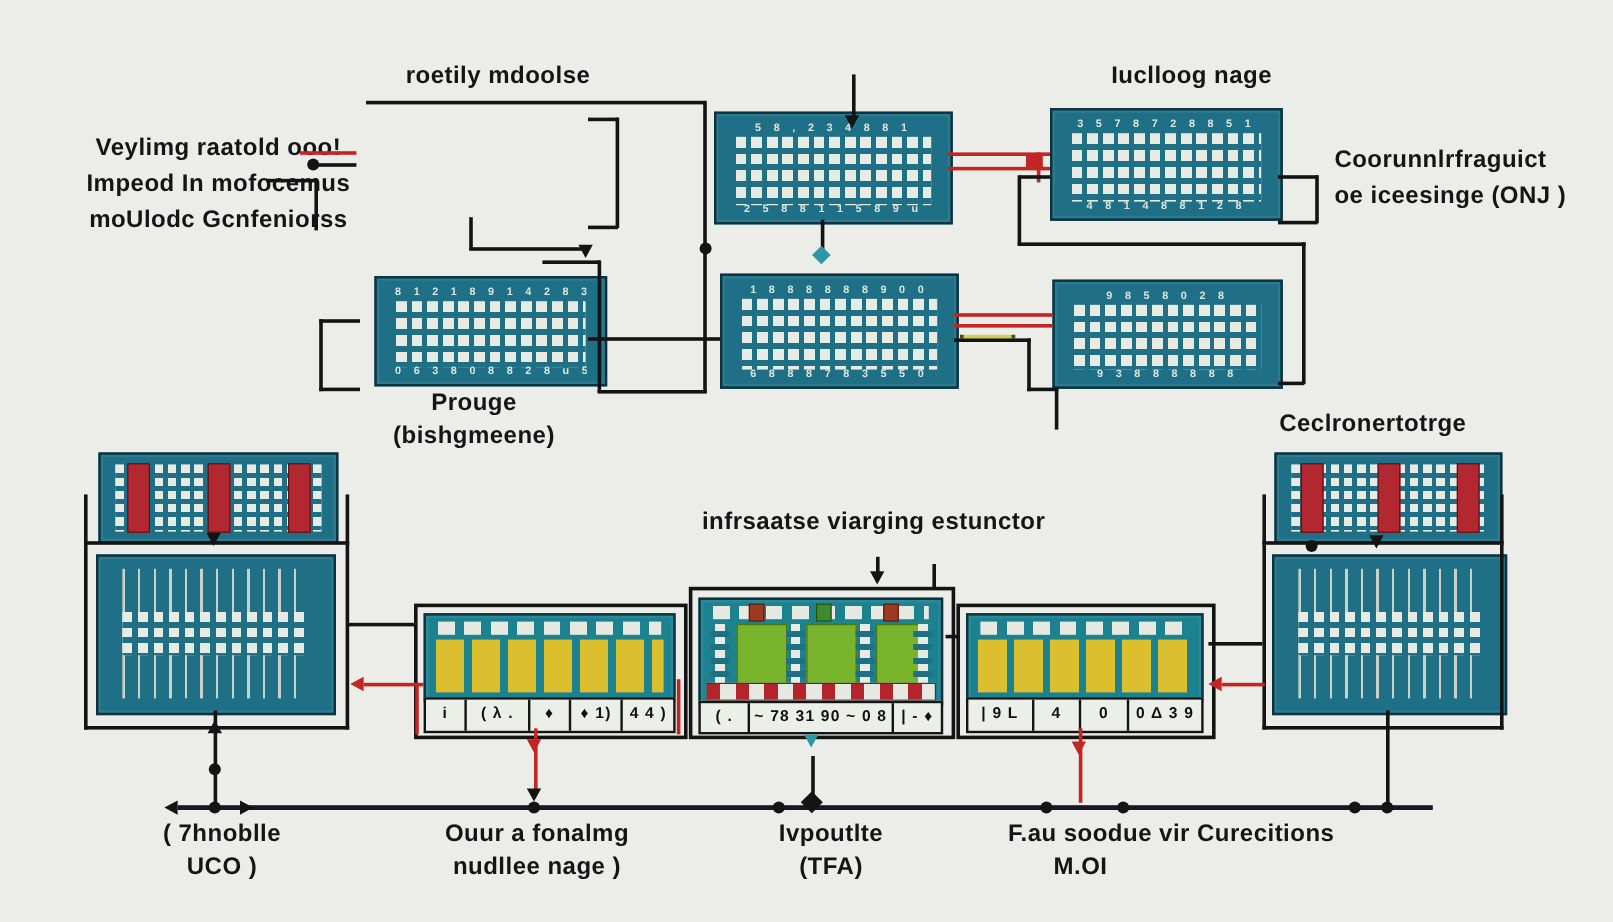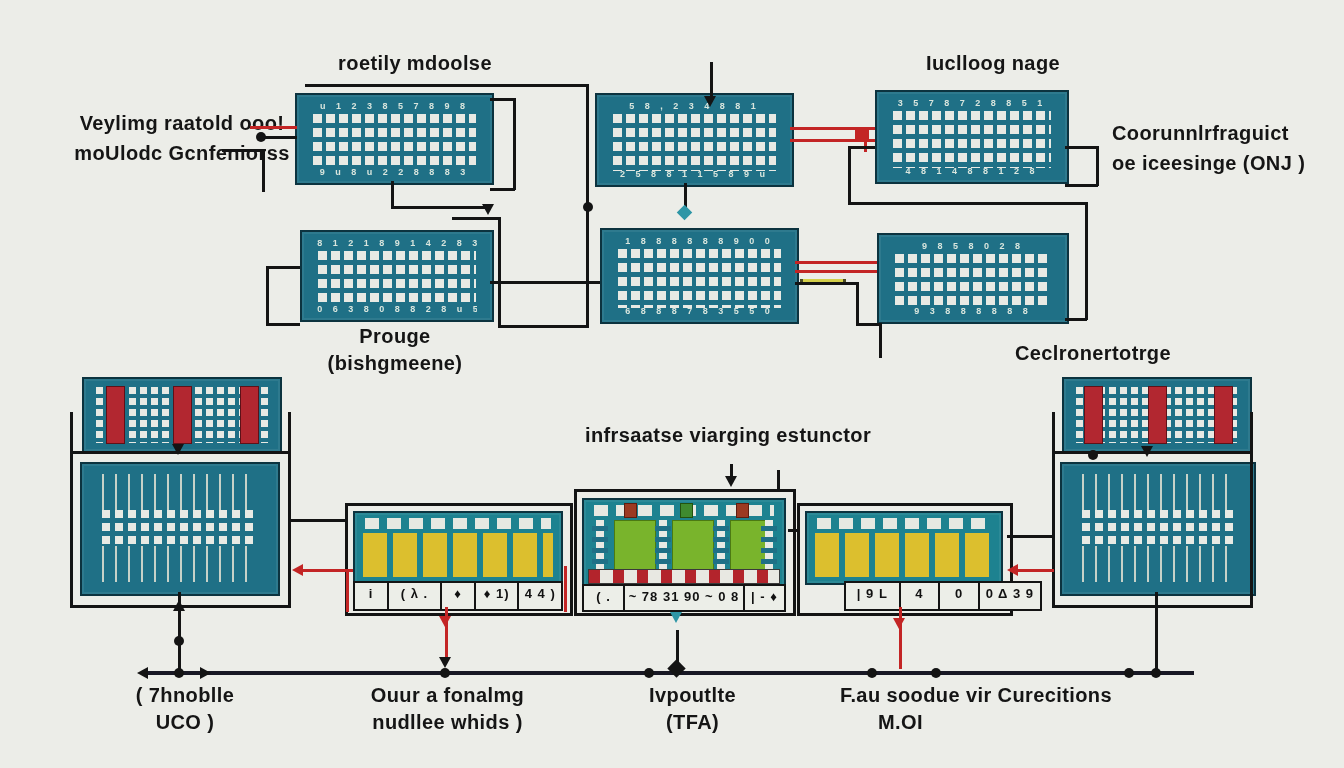--- a/index.html
+++ b/index.html
@@ -68,53 +68,49 @@
 </head>
 <body>
 
 <div class="stage">
 
   <div class="lbl" style="left:315px;top:48px;width:200px">roetily mdoolse</div>
   <div class="lbl" style="left:893px;top:48px;width:200px">Iuclloog nage</div>
 
   <div class="lbl" style="left:58px;top:108px;width:248px">
     <div class="ln">Veylimg raatold ooo!</div>
+    <div class="ln">Impeod In mofocemus</div>
     <div class="ln">moUlodc Gcnfeniorss</div>
   </div>
 
   <div class="lbl" style="left:1112px;top:118px;width:245px;text-align:left">
     <div class="ln">Coorunnlrfraguict</div>
     <div class="ln">oe iceesinge (ONJ )</div>
   </div>
 
   <div class="lbl" style="left:295px;top:323px;width:200px;line-height:27px">
     <div class="ln">Prouge</div>
     <div class="ln">(bishgmeene)</div>
   </div>
 
-  <div class="lbl" style="left:982px;top:338px;width:222px">Ceclronertotrge</div>
+  <div class="lbl" style="left:1033px;top:338px;width:222px">Ceclronertotrge</div>
   <div class="lbl" style="left:552px;top:420px;width:352px">infrsaatse viarging estunctor</div>
 
-  <div class="board" style="left:295px;top:93px;width:195px;height:88px">
-    <div class="chiprow top">u 1 2 3 8 5 7 8 9 8</div>
-    <div class="padgrid"></div>
-    <div class="chiprow bot">9 u 8 u 2 2 8 8 8 3</div>
-  </div>
   <div class="board" style="left:595px;top:93px;width:195px;height:90px">
     <div class="chiprow top">5 8 , 2 3 4 8 8 1</div>
     <div class="padgrid"></div>
     <div class="chiprow bot">2 5 8 8 1 1 5 8 9 u</div>
   </div>
   <div class="board" style="left:875px;top:90px;width:190px;height:90px">
     <div class="chiprow top">3 5 7 8 7 2 8 8 5 1</div>
     <div class="padgrid"></div>
     <div class="chiprow bot">4 8 1 4 8 8 1 2 8</div>
   </div>
 
-  <div class="board" style="left:300px;top:230px;width:190px;height:88px">
+  <div class="board" style="left:312px;top:230px;width:190px;height:88px">
     <div class="chiprow top">8 1 2 1 8 9 1 4 2 8 3</div>
     <div class="padgrid"></div>
     <div class="chiprow bot">0 6 3 8 0 8 8 2 8 u 5</div>
   </div>
   <div class="board" style="left:600px;top:228px;width:195px;height:92px">
     <div class="chiprow top">1 8 8 8 8 8 8 9 0 0</div>
     <div class="padgrid"></div>
     <div class="chiprow bot">6 8 8 8 7 8 3 5 5 0</div>
   </div>
   <div class="board" style="left:877px;top:233px;width:188px;height:87px">
@@ -177,21 +173,21 @@
     <span class="cell">( .</span>
     <span class="cell" style="flex:3">~ 78 31 90 ~ 0 8</span>
     <span class="cell">| - ♦</span>
   </div>
 
   <div class="frame" style="left:797px;top:503px;width:210px;height:107px"></div>
   <div class="board bright" style="left:805px;top:511px;width:194px;height:70px">
     <div class="toprow"></div>
     <div class="yellows"></div>
   </div>
-  <div class="strip" style="left:844px;top:581px;width:194px;height:26px">
+  <div class="strip" style="left:805px;top:581px;width:194px;height:26px">
     <span class="cell" style="flex:1.4">| 9 L</span>
     <span class="cell">4</span>
     <span class="cell">0</span>
     <span class="cell" style="flex:1.6">0 Δ 3 9</span>
   </div>
 
   <i class="w" style="left:305px;top:84px;width:283px;height:3px"></i>
   <i class="w" style="left:586px;top:84px;width:3px;height:243px"></i>
   <i class="w" style="left:710px;top:62px;width:3px;height:36px"></i>
   <i class="t td" style="left:704px;top:96px"></i>
@@ -285,21 +281,21 @@
   <i class="dot" style="left:931px;top:668px"></i>
   <i class="dot" style="left:1124px;top:668px"></i>
   <i class="dot" style="left:1151px;top:668px"></i>
 
   <div class="lbl" style="left:115px;top:682px;width:140px;line-height:27px">
     <div class="ln">( 7hnoblle</div>
     <div class="ln">UCO )</div>
   </div>
   <div class="lbl" style="left:345px;top:682px;width:205px;line-height:27px">
     <div class="ln">Ouur a fonalmg</div>
-    <div class="ln">nudllee whids )</div>
+    <div class="ln">nudllee nage )</div>
   </div>
   <div class="lbl" style="left:620px;top:682px;width:145px;line-height:27px">
     <div class="ln">Ivpoutlte</div>
     <div class="ln">(TFA)</div>
   </div>
   <div class="lbl" style="left:840px;top:682px;width:255px;line-height:27px">
     <div class="ln">F.au soodue vir Curecitions</div>
     <div class="ln" style="text-align:left;padding-left:38px">M.OI</div>
   </div>
 

